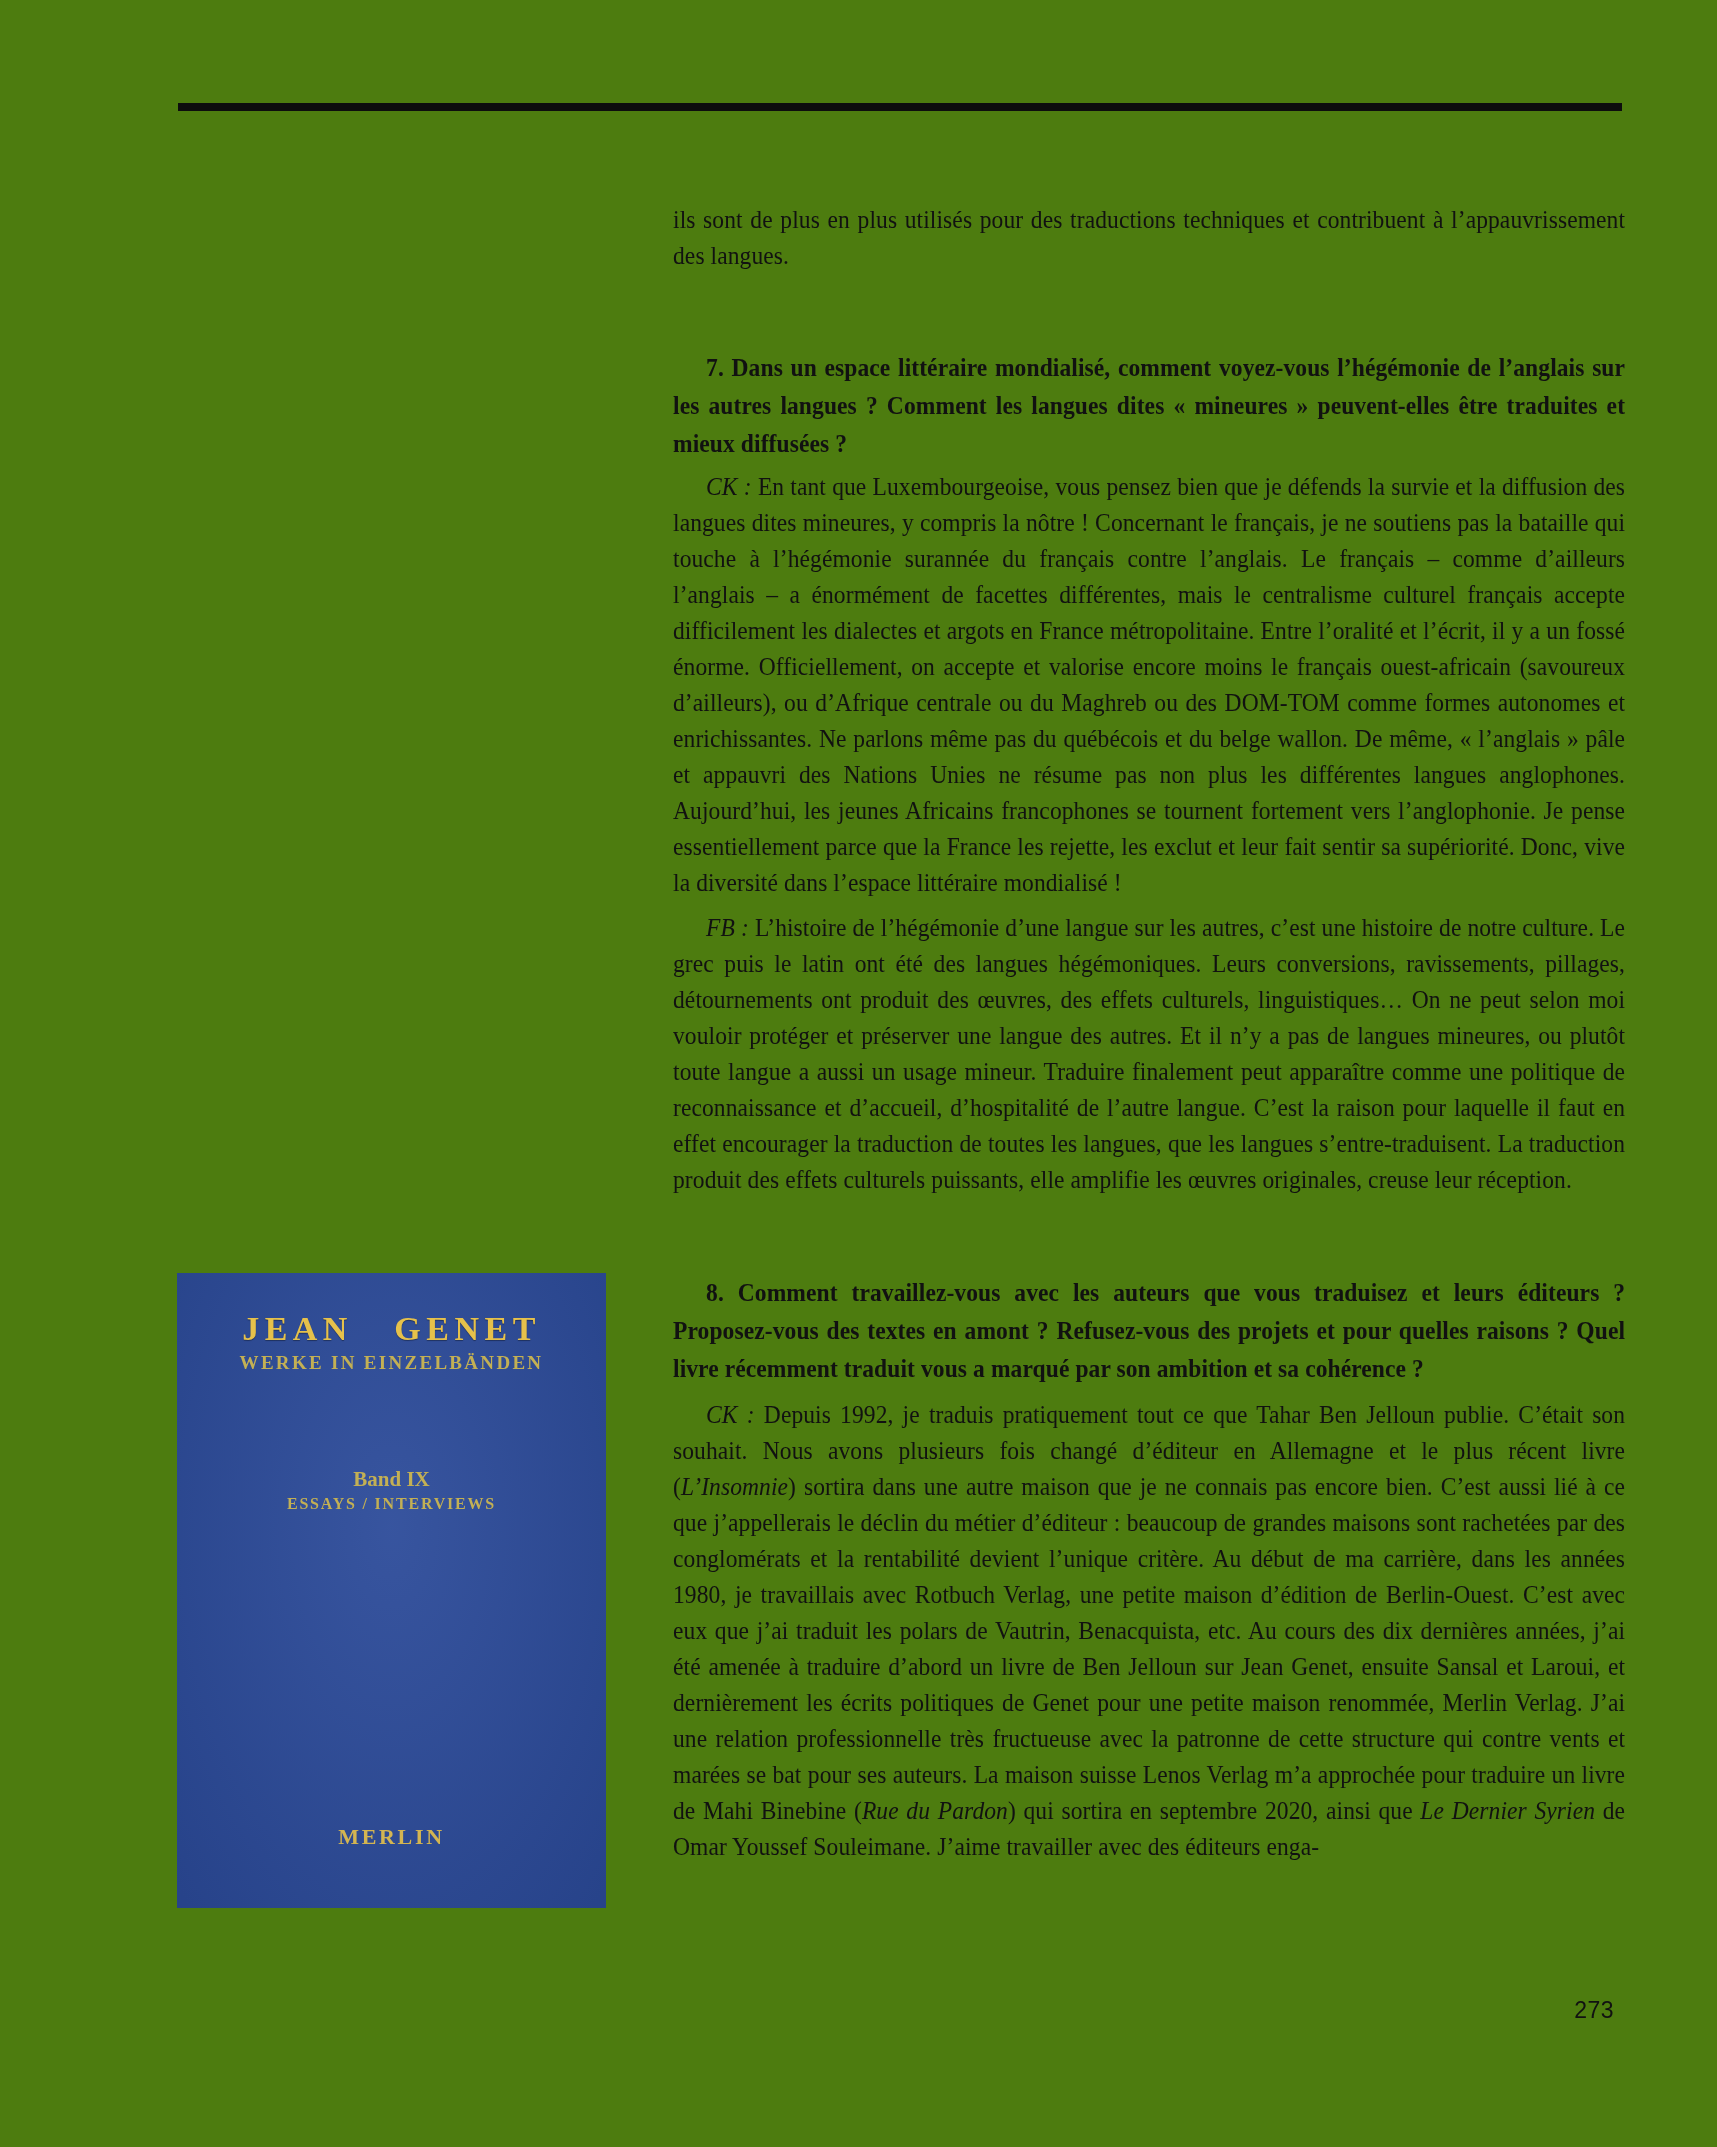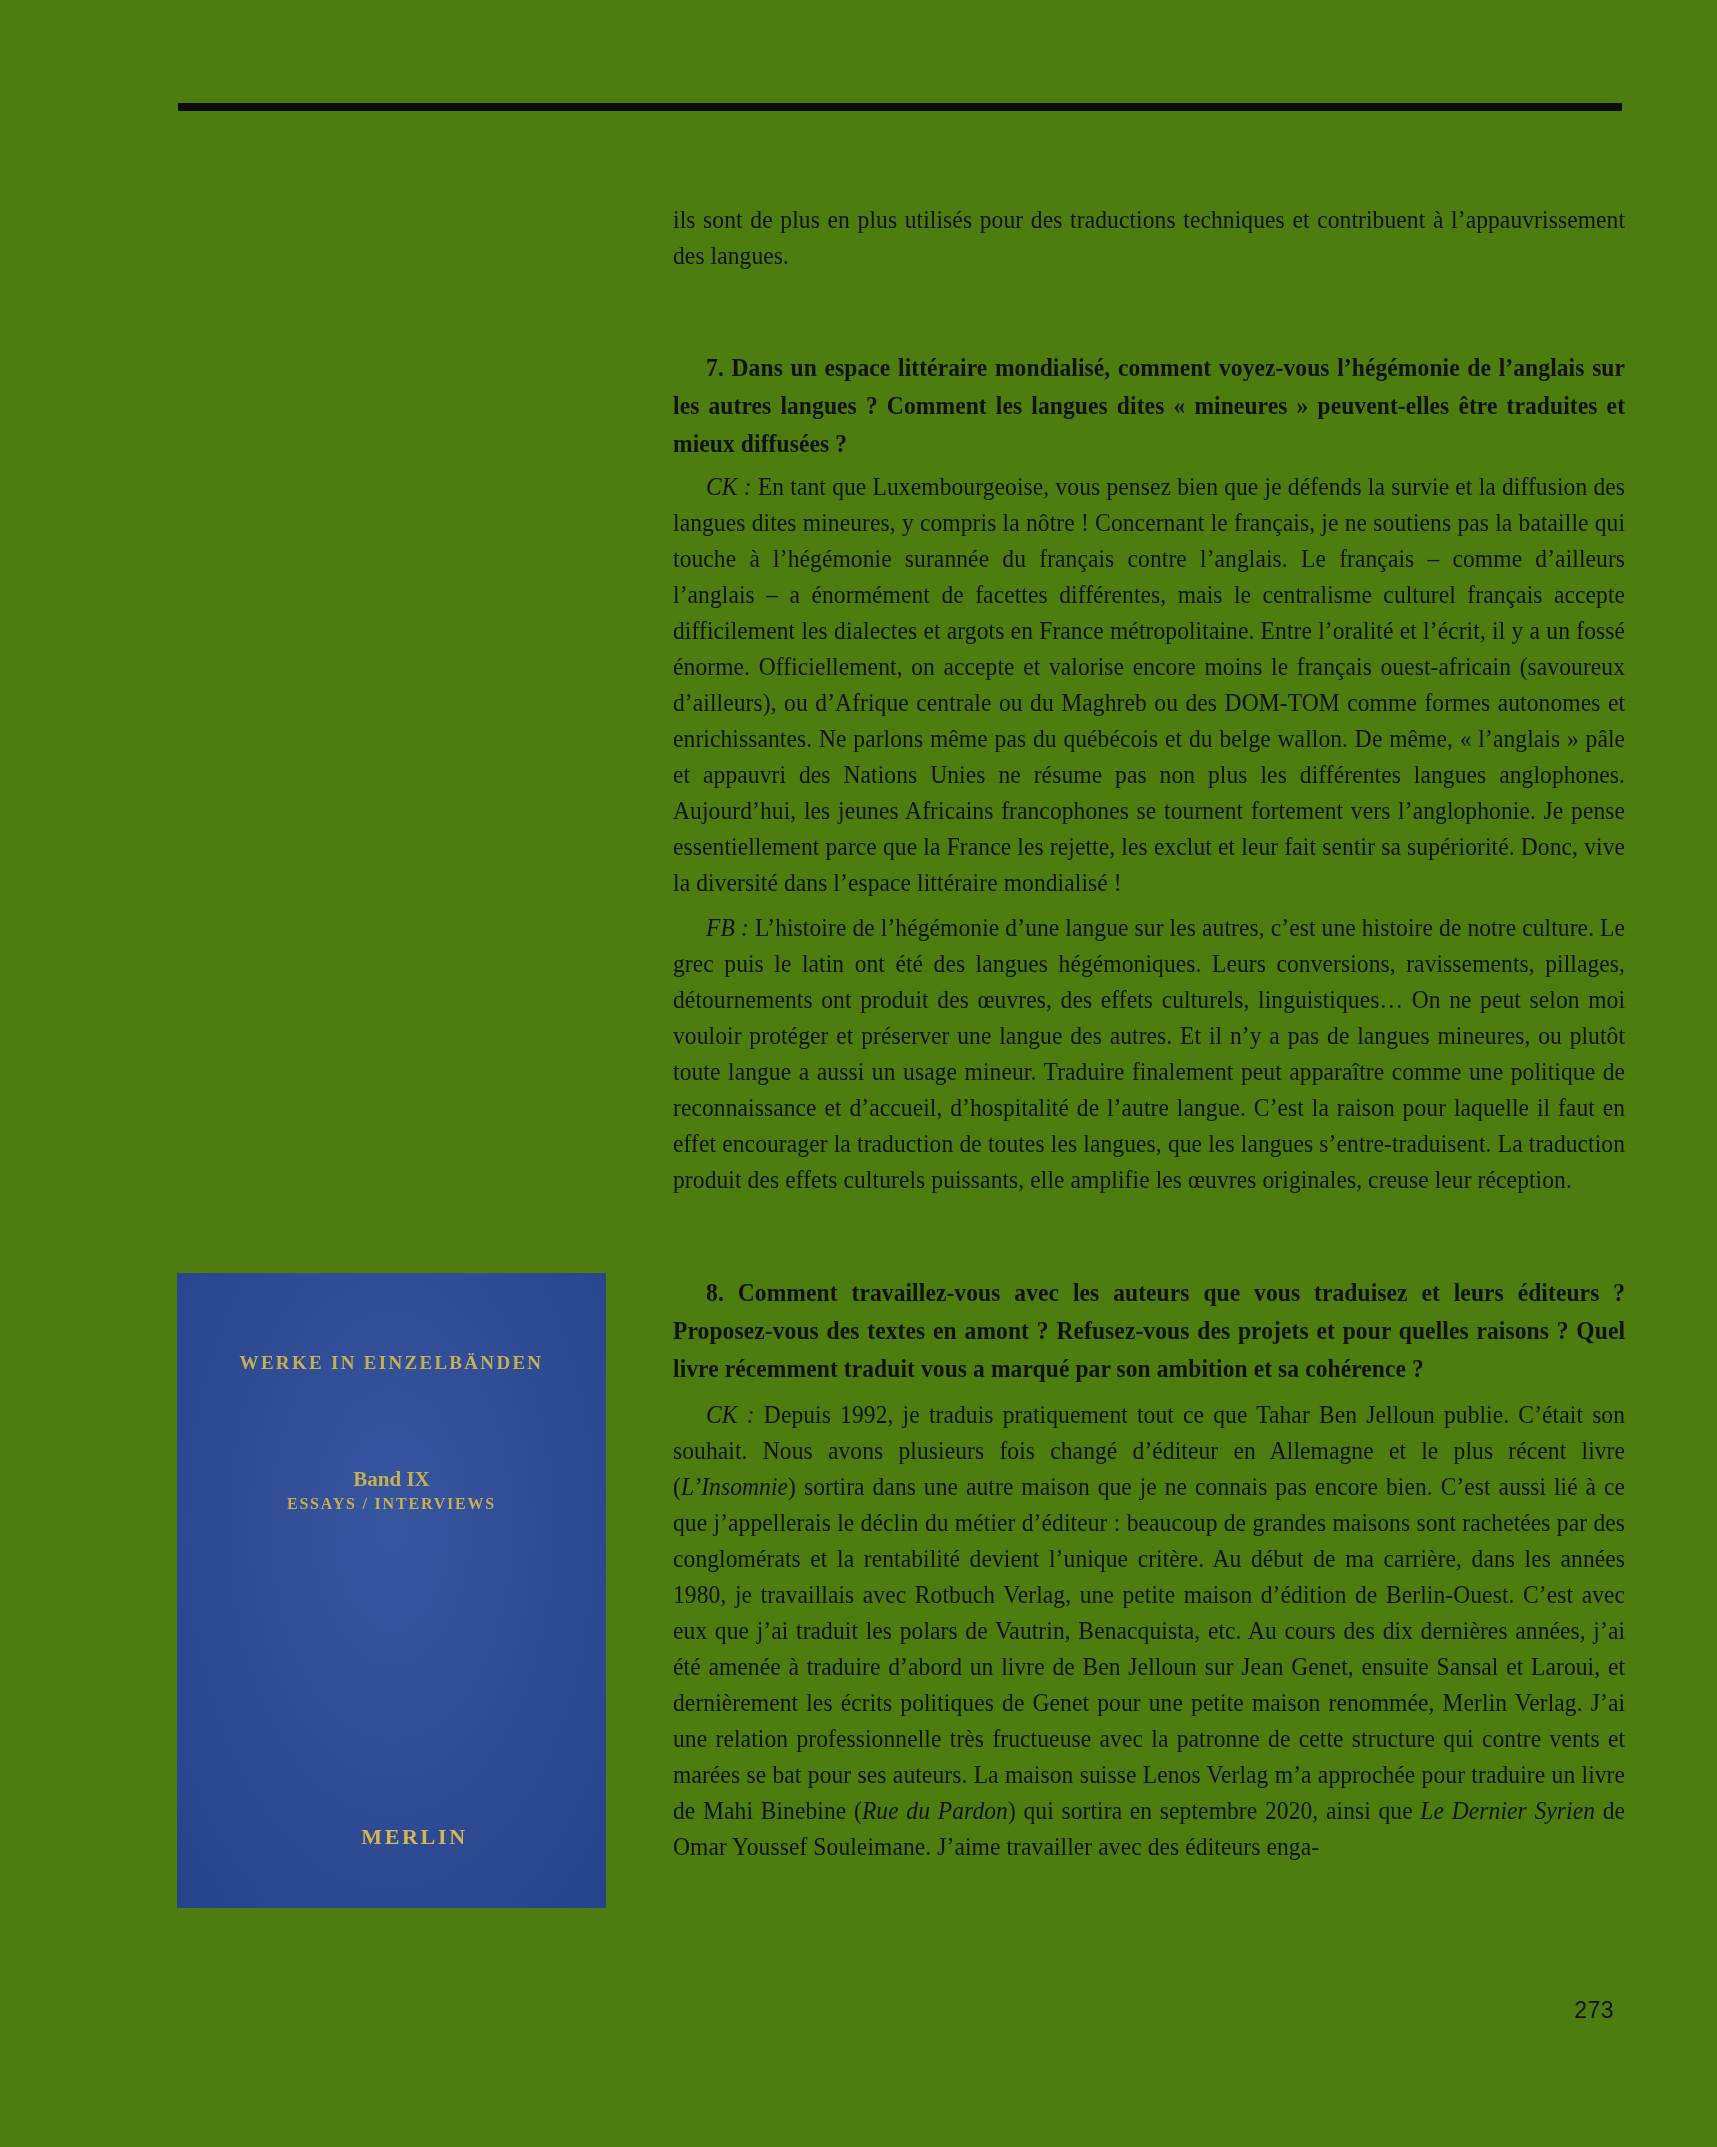--- a/index.html
+++ b/index.html
@@ -100,23 +100,24 @@
 
     <p class="bodytext sp-after-fb"><i>FB : </i><span>L’histoire de l’hégémonie d’une langue sur les autres, c’est une histoire de notre culture. Le grec puis le latin ont été des langues hégémoniques. Leurs conversions, ravissements, pillages, détournements ont produit des œuvres, des effets culturels, linguistiques… On ne peut selon moi vouloir protéger et préserver une langue des autres. Et il n’y a pas de langues mineures, ou plutôt toute langue a aussi un usage mineur. Traduire finalement peut apparaître comme une politique de reconnaissance et d’accueil, d’hospitalité de l’autre langue. C’est la raison pour laquelle il faut en effet encourager la traduction de toutes les langues, que les langues s’entre-traduisent. La traduction produit des effets culturels puissants, elle amplifie les œuvres originales, creuse leur réception.</span></p>
 
     <h3 class="question sp-after-q8">8. Comment travaillez-vous avec les auteurs que vous traduisez et leurs éditeurs ? Proposez-vous des textes en amont ? Refusez-vous des projets et pour quelles raisons ? Quel livre récemment traduit vous a marqué par son ambition et sa cohérence ?</h3>
 
     <p class="bodytext"><i>CK : </i><span>Depuis 1992, je traduis pratiquement tout ce que Tahar Ben Jelloun publie. C’était son souhait. Nous avons plusieurs fois changé d’éditeur en Allemagne et le plus récent livre (</span><i>L’Insomnie</i><span>) sortira dans une autre maison que je ne connais pas encore bien. C’est aussi lié à ce que j’appellerais le déclin du métier d’éditeur : beaucoup de grandes maisons sont rachetées par des conglomérats et la rentabilité devient l’unique critère. Au début de ma carrière, dans les années 1980, je travaillais avec Rotbuch Verlag, une petite maison d’édition de Berlin-Ouest. C’est avec eux que j’ai traduit les polars de Vautrin, Benacquista, etc. Au cours des dix dernières années, j’ai été amenée à traduire d’abord un livre de Ben Jelloun sur Jean Genet, ensuite Sansal et Laroui, et dernièrement les écrits politiques de Genet pour une petite maison renommée, Merlin Verlag. J’ai une relation professionnelle très fructueuse avec la patronne de cette structure qui contre vents et marées se bat pour ses auteurs. La maison suisse Lenos Verlag m’a approchée pour traduire un livre de Mahi Binebine (</span><i>Rue du Pardon</i><span>) qui sortira en septembre 2020, ainsi que </span><i>Le Dernier Syrien</i><span> de Omar Youssef Souleimane. J’aime travailler avec des éditeurs enga-</span></p>
   </main>
 
   <figure class="figure">
     <div class="cover" style="background-color: rgb(43, 74, 153);">
+      <div class="cover-title" style="color: rgb(230, 193, 75);">JEAN GENET</div>
       <div class="cover-subtitle" style="color: rgb(195, 176, 84);">WERKE IN EINZELBÄNDEN</div>
       <div class="cover-band" style="color: rgb(195, 176, 84);">Band IX</div>
       <div class="cover-series" style="color: rgb(195, 176, 84);">ESSAYS / INTERVIEWS</div>
-      <div class="cover-publisher" style="color: rgb(230, 193, 75); padding-left: 23px;">MERLIN</div>
+      <div class="cover-publisher" style="color: rgb(230, 193, 75);">MERLIN</div>
     </div>
   </figure>
 
   <div class="page-number">273</div>
 
 </div>
 
 
 </body></html>

